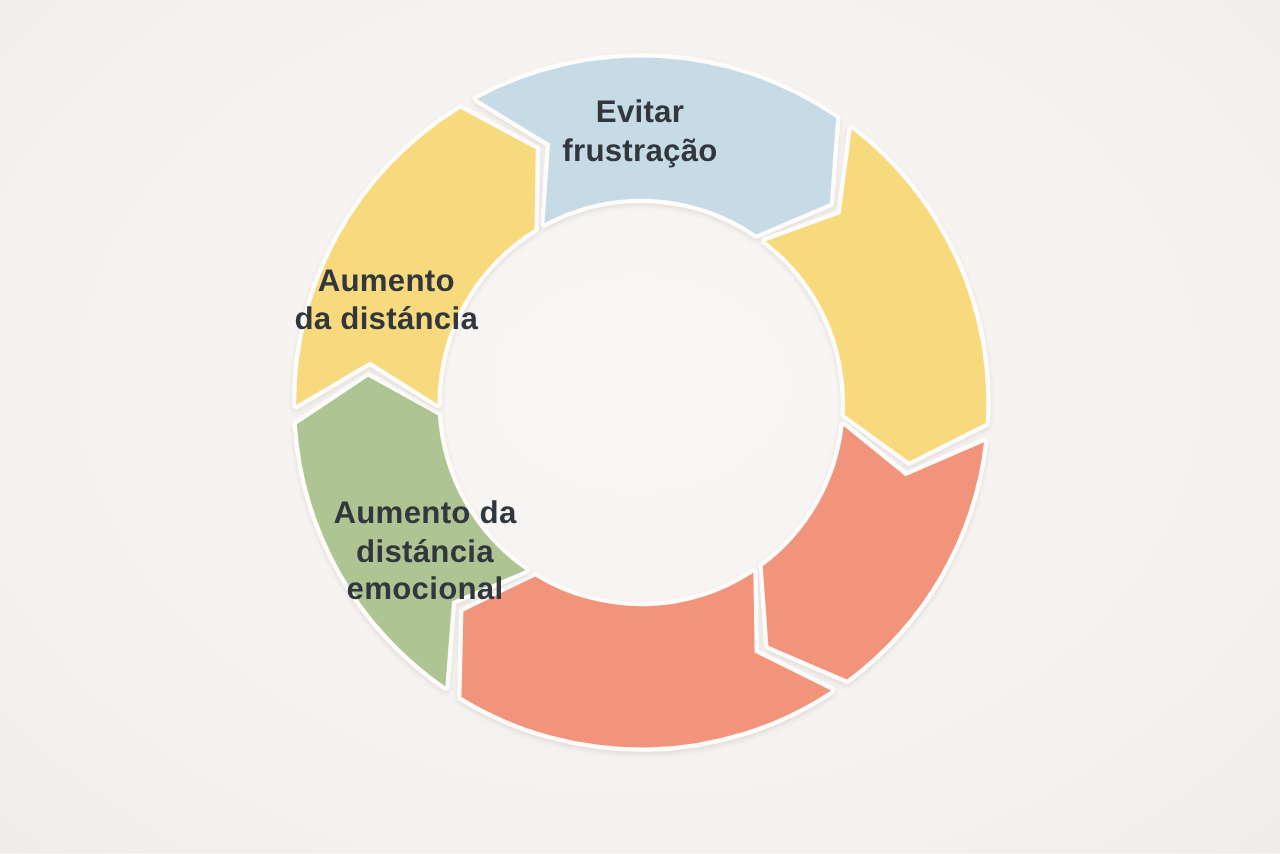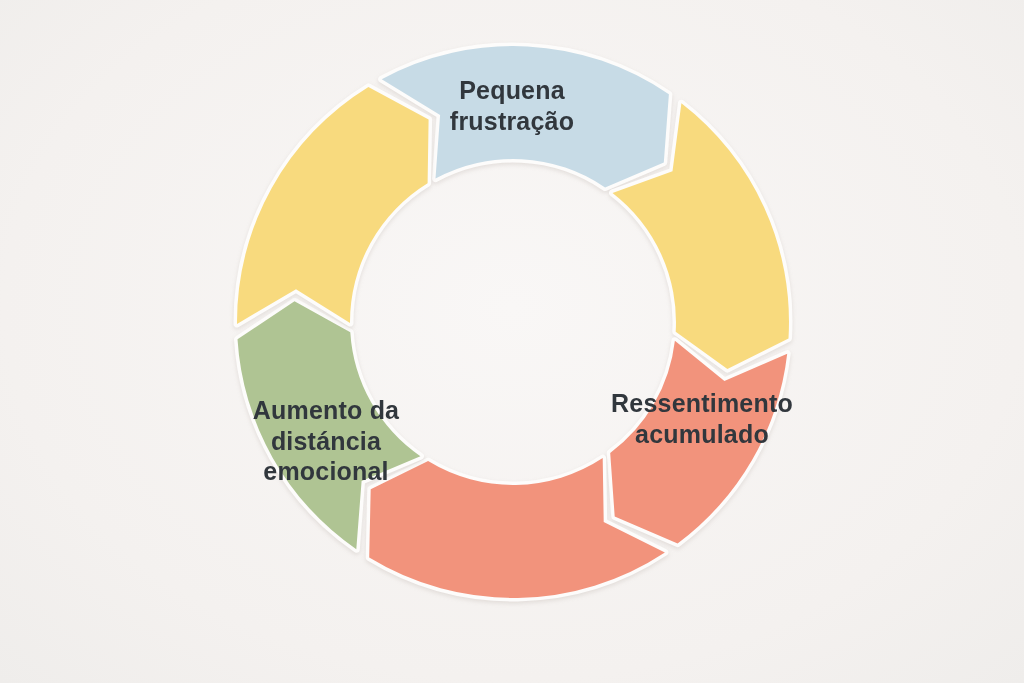--- a/index.html
+++ b/index.html
@@ -44,20 +44,20 @@
 <div class="stage">
   <svg class="cycle-svg" viewBox="0 0 1024 683" xmlns="http://www.w3.org/2000/svg">
       <path d="M 381.7 79.2 A 276 276 0 0 1 668.9 94.3 L 663.8 162.5 L 605.1 187.5 A 163 163 0 0 0 435.5 178.6 L 440.1 115.0 Z" fill="#c7dbe6" stroke="#fdfcfb" stroke-width="7"></path>
       <path d="M 681.4 103.3 A 276 276 0 0 1 788.5 338.4 L 727.4 369.1 L 675.7 331.7 A 163 163 0 0 0 612.5 192.9 L 672.5 171.2 Z" fill="#f8da7e" stroke="#fdfcfb" stroke-width="7"></path>
       <path d="M 787.2 353.7 A 276 276 0 0 1 677.6 543.6 L 614.7 516.5 L 610.2 452.9 A 163 163 0 0 0 674.9 340.7 L 724.4 381.0 Z" fill="#f2937c" stroke="#fdfcfb" stroke-width="7"></path>
       <path d="M 664.9 552.4 A 276 276 0 0 1 369.2 557.6 L 370.7 489.2 L 428.1 461.1 A 163 163 0 0 0 602.7 458.1 L 603.7 521.9 Z" fill="#f2937c" stroke="#fdfcfb" stroke-width="7"></path>
       <path d="M 356.3 549.2 A 276 276 0 0 1 237.5 339.3 L 294.5 301.3 L 350.3 332.2 A 163 163 0 0 0 420.4 456.2 L 361.6 481.0 Z" fill="#afc493" stroke="#fdfcfb" stroke-width="7"></path>
       <path d="M 237.0 323.9 A 276 276 0 0 1 368.4 86.9 L 428.6 119.4 L 427.6 183.2 A 163 163 0 0 0 350.0 323.1 L 296.0 289.2 Z" fill="#f8da7e" stroke="#fdfcfb" stroke-width="7"></path>
     </svg>
 
-<div class="seg-label" style="left: 512px; top: 105px;">Pequena
+<div class="seg-label" style="left: 512px; top: 105px;">Evitar
 frustração</div>
-    <div class="seg-label" style="left: 702px; top: 418px;">Ressentimento
-acumulado</div>
-    <div class="seg-label" style="left: 326px; top: 441px;">Aumento da
+    <div class="seg-label" style="left: 340px; top: 441px;">Aumento da
 distáncia
 emocional</div>
+    <div class="seg-label" style="left: 309px; top: 240px;">Aumento
+da distáncia</div>
   </div>
 
 </body></html>

